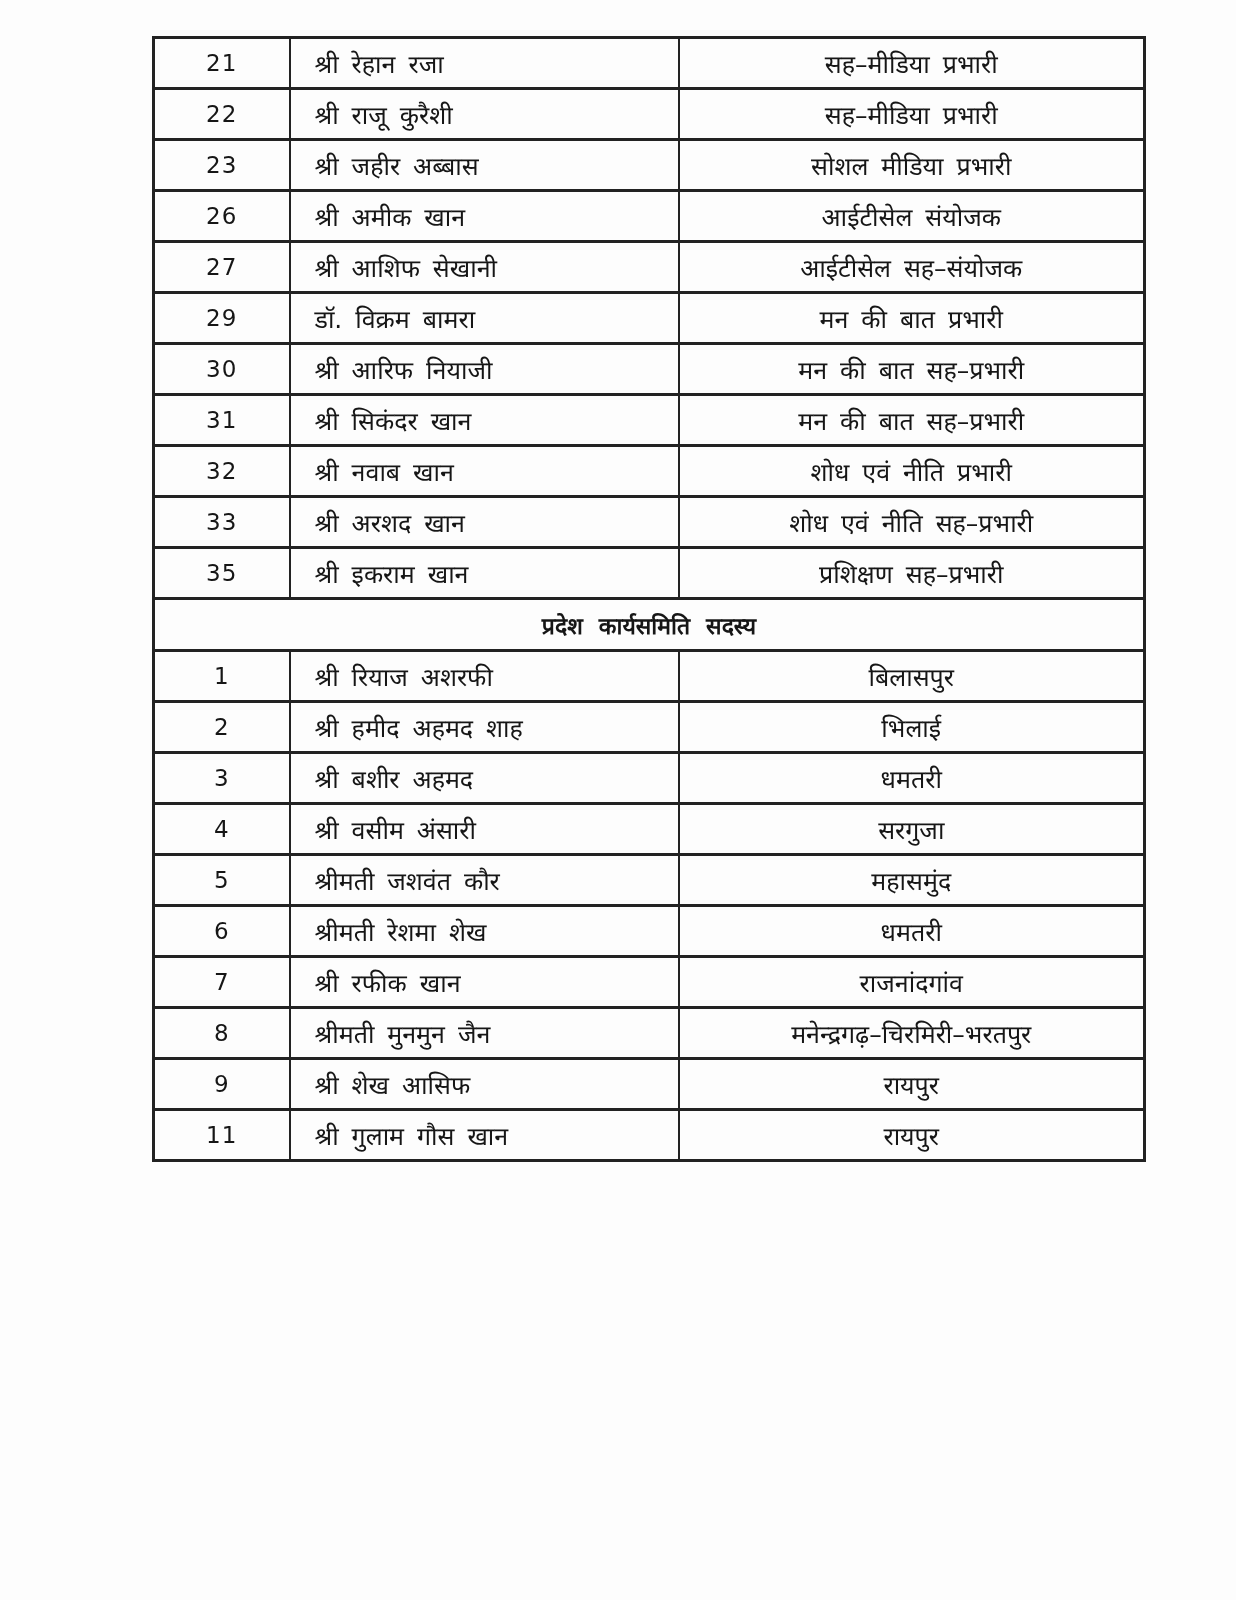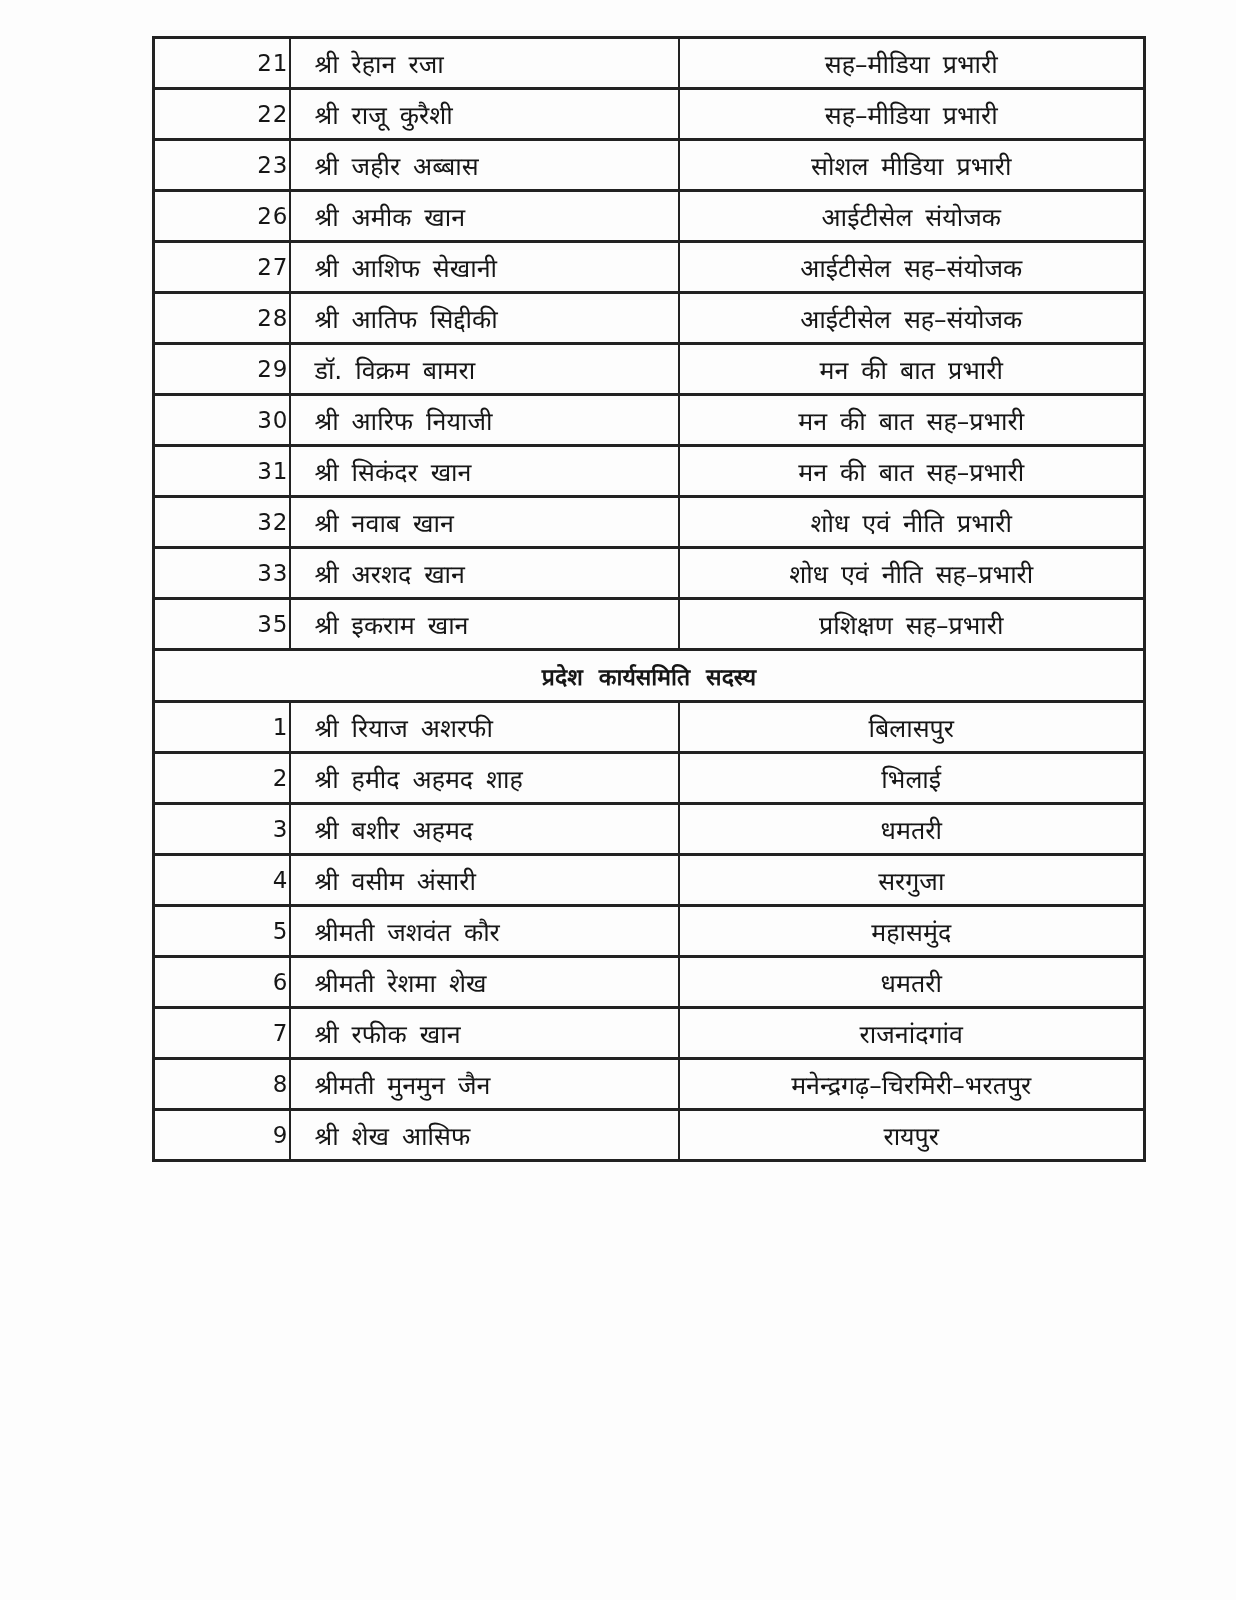--- a/index.html
+++ b/index.html
@@ -32,21 +32,21 @@
     border-top-width: 3px;
     border-bottom-width: 3px;
     height: 51px;
     vertical-align: middle;
     padding: 0;
     font-size: 25px;
     word-spacing: 5px;
     white-space: nowrap;
     overflow: hidden;
   }
-  td.col-no   { text-align: right; font-size: 23px; letter-spacing: 1px; }
+  td.col-no   { text-align: center; font-size: 23px; letter-spacing: 1px; }
   td.col-name { text-align: left; padding-left: 24px; }
   td.col-role { text-align: center; margin-left: 43px; }
   tr.section-header td {
     text-align: center;
     font-weight: 700;
     font-size: 23px;
     height: 52px;
     word-spacing: 8px;
   }
 </style>
@@ -86,25 +86,20 @@
     <td class="col-name">श्री अमीक खान</td>
     <td class="col-role">आईटीसेल संयोजक</td>
   </tr>
 
   <tr>
     <td class="col-no">27</td>
     <td class="col-name">श्री आशिफ सेखानी</td>
     <td class="col-role">आईटीसेल सह–संयोजक</td>
   </tr>
 
-  <tr>
-    <td class="col-no">28</td>
-    <td class="col-name">श्री आतिफ सिद्दीकी</td>
-    <td class="col-role">आईटीसेल सह–संयोजक</td>
-  </tr>
 
   <tr>
     <td class="col-no">29</td>
     <td class="col-name">डॉ. विक्रम बामरा</td>
     <td class="col-role">मन की बात प्रभारी</td>
   </tr>
 
   <tr>
     <td class="col-no">30</td>
     <td class="col-name">श्री आरिफ नियाजी</td>
@@ -190,15 +185,20 @@
     <td class="col-role">मनेन्द्रगढ़–चिरमिरी–भरतपुर</td>
   </tr>
 
   <tr>
     <td class="col-no">9</td>
     <td class="col-name">श्री शेख आसिफ</td>
     <td class="col-role">रायपुर</td>
   </tr>
 
 
+  <tr>
+    <td class="col-no">11</td>
+    <td class="col-name">श्री गुलाम गौस खान</td>
+    <td class="col-role">रायपुर</td>
+  </tr>
 </tbody>
   </table>
 </div>
 
 </body></html>

